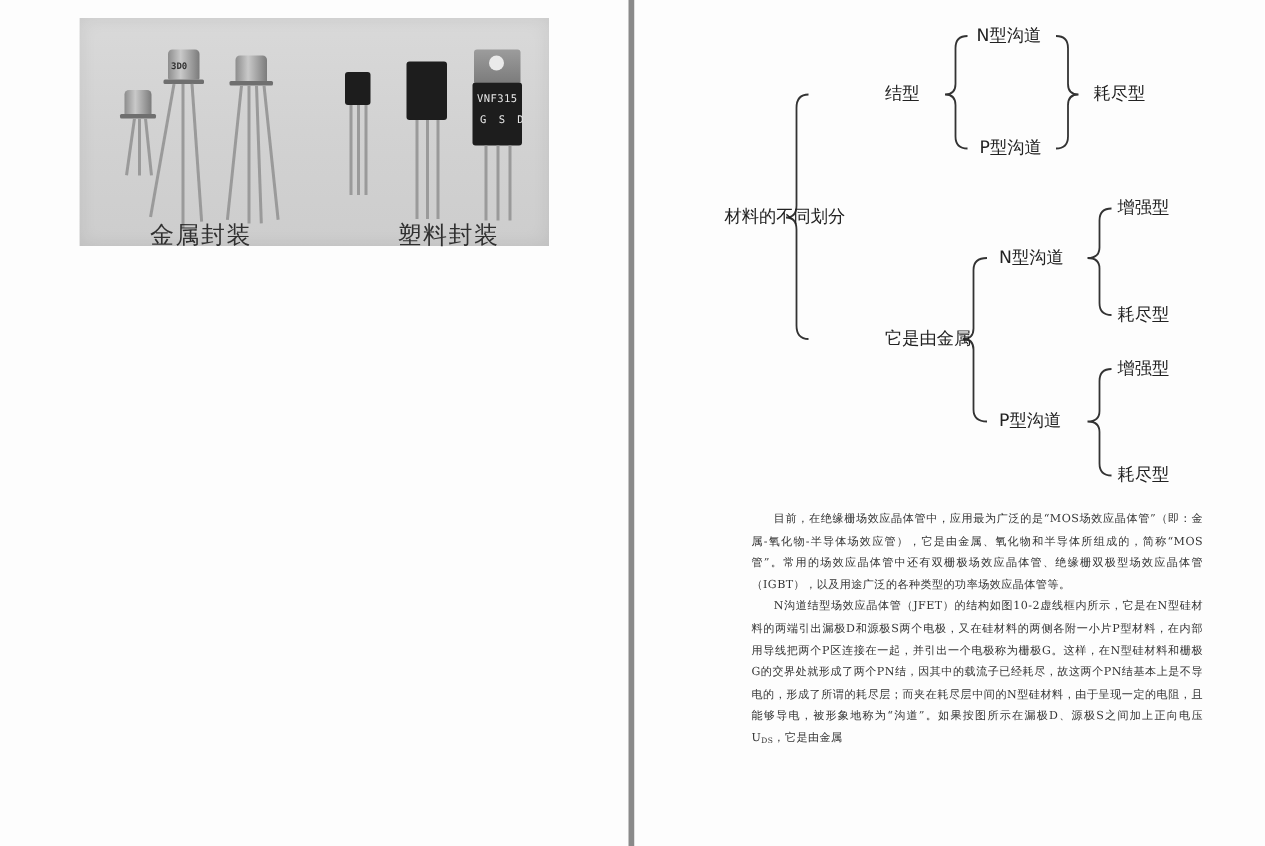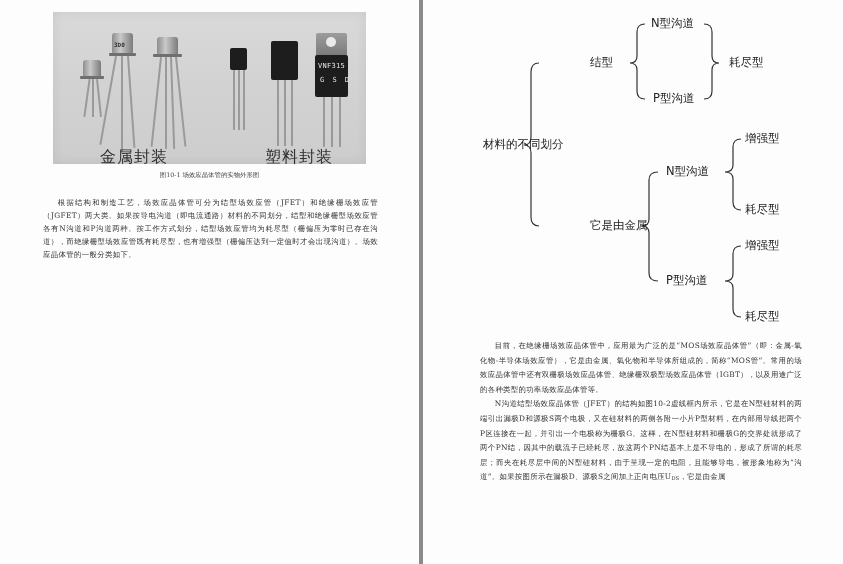--- a/index.html
+++ b/index.html
@@ -69,21 +69,21 @@
       position: absolute; font-family: "DejaVu Sans", "Liberation Sans", sans-serif;
       font-size: 11.5px; color: #222; white-space: nowrap;
     }
 
     
     .right-text {
       position: absolute; left: 57px; top: 339px; width: 322px;
       font-size: 7.4px; line-height: 14.6px; color: #333; letter-spacing: 0.3px;
     }
     .right-text p { margin: 0; text-align: justify; }
-    .right-text p.indent { text-indent: 2em; }
+    .right-text p.indent { text-indent: 2em; margin-left: 21px; }
     .right-text .section-heading {
       font-weight: bold; text-indent: 2em; font-family: "DejaVu Sans", sans-serif; font-size: 7.2px;
     }
     .sub { font-size: 5px; vertical-align: -1px; }
   </style>
 </head>
 <body>
 
 <div class="page page-left">
 
@@ -127,23 +127,21 @@
     <div class="black-body" style="left:262px;top:43px;width:33px;height:42px;"></div>
     <div class="pkg-text" style="left:265px;top:50px;font-size:7px;">VNF315</div>
     <div class="pkg-text" style="left:267px;top:64px;font-size:7px;letter-spacing:2px;">G S D</div>
     <div class="lead" style="left:270px;top:85px;height:50px;width:2px;"></div>
     <div class="lead" style="left:278px;top:85px;height:50px;width:2px;"></div>
     <div class="lead" style="left:286px;top:85px;height:50px;width:2px;"></div>
 
     <div class="photo-caption-label" style="left:212px;top:135px;">塑料封装</div>
   </div>
 
-  <div class="fig-caption">图10-1 场效应晶体管的实物外形图</div>
 
-  <p class="left-para">根据结构和制造工艺，场效应晶体管可分为结型场效应管（JFET）和绝缘栅场效应管（JGFET）两大类。如果按导电沟道（即电流通路）材料的不同划分，结型和绝缘栅型场效应管各有N沟道和P沟道两种。按工作方式划分，结型场效应管均为耗尽型（栅偏压为零时已存在沟道），而绝缘栅型场效应管既有耗尽型，也有增强型（栅偏压达到一定值时才会出现沟道）。场效应晶体管的一般分类如下。</p>
 </div>
 
 <div class="divider"></div>
 
 <div class="page page-right">
 
   <div class="tree">
     <svg width="420" height="335" viewBox="0 0 420 335">
       <g fill="none" stroke="#333" stroke-width="1.2">
 

